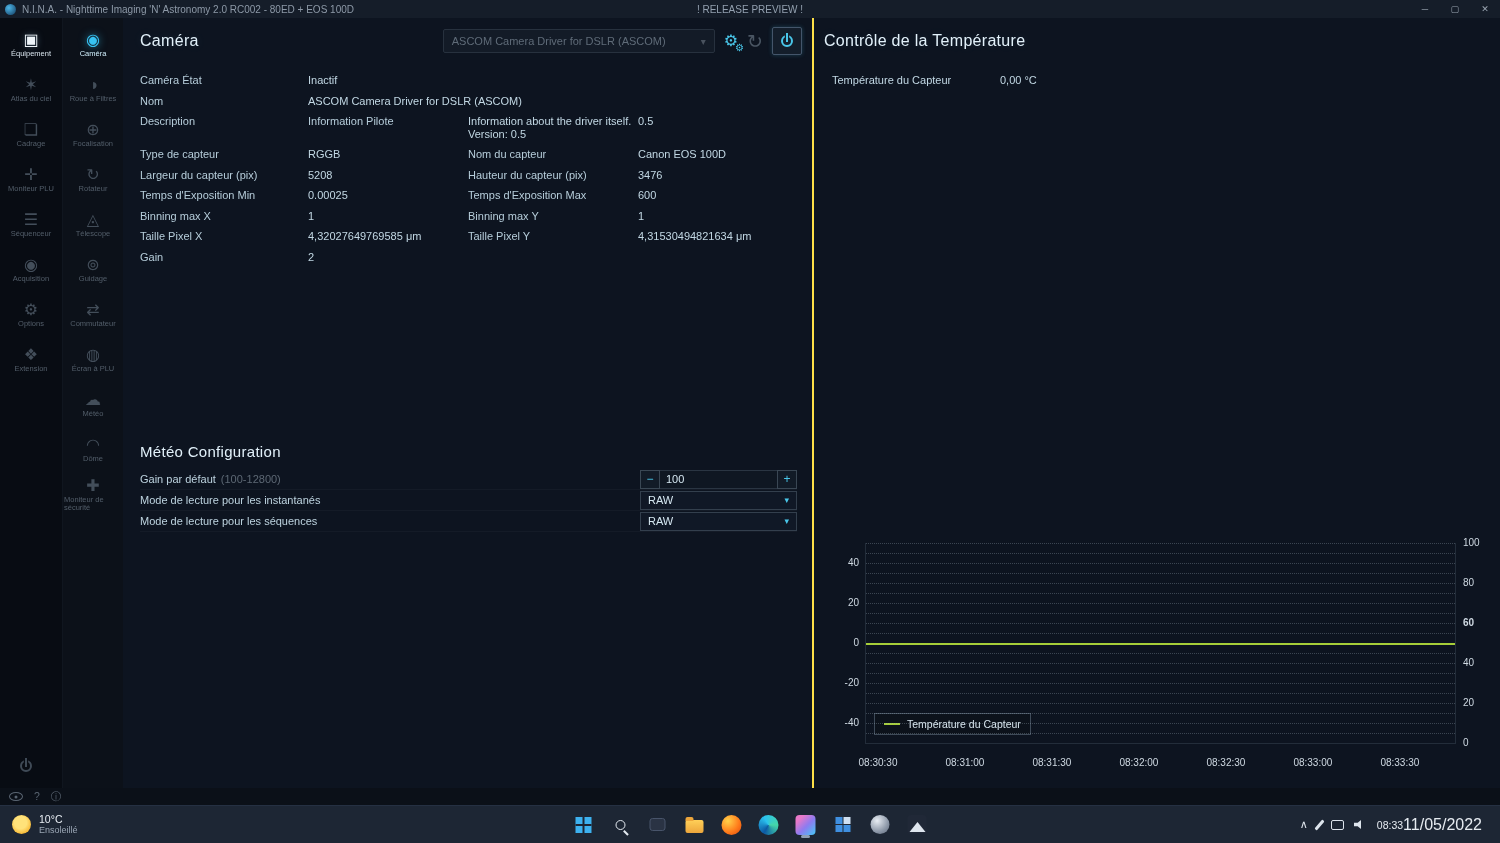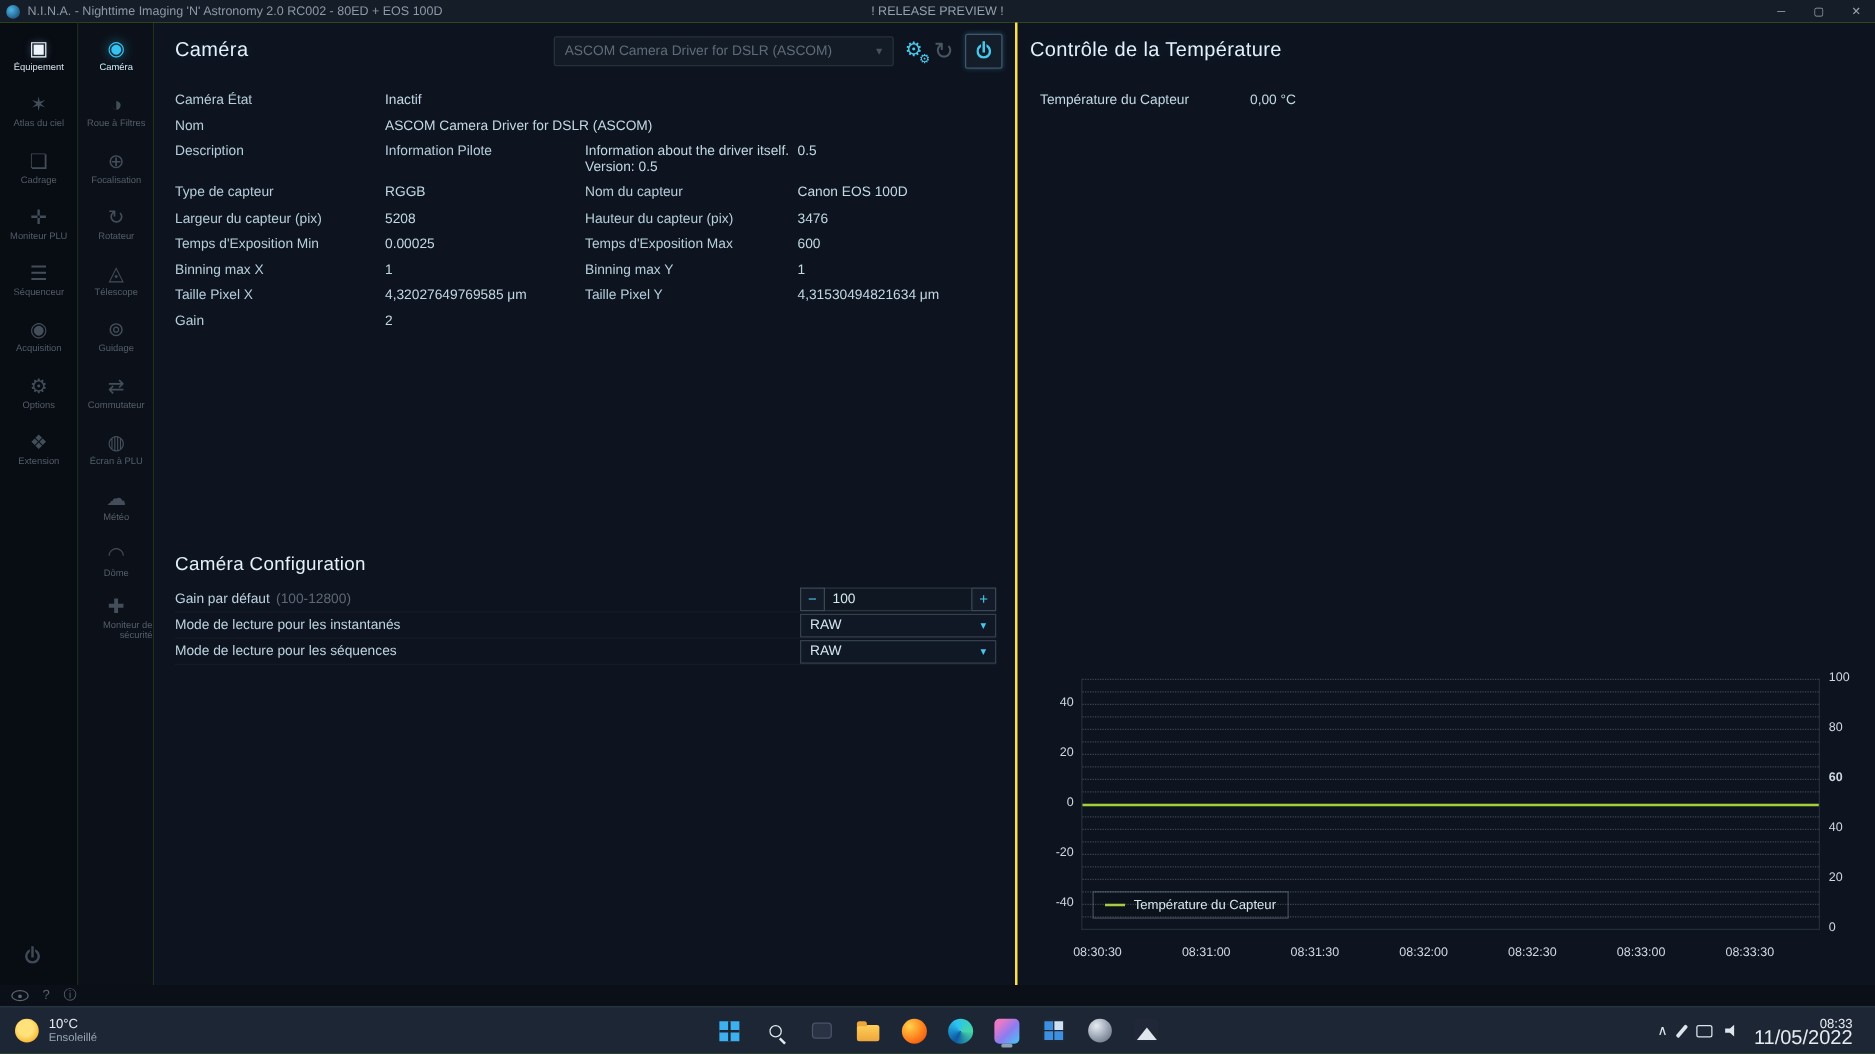--- a/index.html
+++ b/index.html
@@ -1,35 +1,35 @@
 <!DOCTYPE html>
 <html><head>
 <meta charset="utf-8">
 <style>
   *{margin:0;padding:0;box-sizing:border-box}
   html,body{width:1500px;height:843px;overflow:hidden;background:#0d1420;font-family:"Liberation Sans",sans-serif}
-  .screen{position:absolute;left:0;top:0;width:1500px;height:843px;background:#84cc16;color:#c6dbe6}
+  .screen{position:absolute;left:0;top:0;width:1500px;height:843px;background:#4d7c0f;color:#c6dbe6}
 
   
   .titlebar{height:18px;background:#151d29;display:flex;align-items:center;font-size:10px;color:#8d99a7;position:relative}
   .tb-left{display:flex;align-items:center;gap:6px;padding-left:5px}
   .app-logo{width:11px;height:11px;border-radius:50%;background:radial-gradient(circle at 35% 35%,#4db6e8,#123a5e)}
   .tb-center{position:absolute;left:50%;transform:translateX(-50%);color:#93a0af}
   .tb-right{margin-left:auto;display:flex;height:100%}
   .tb-btn{width:30px;height:100%;display:flex;align-items:center;justify-content:center;font-size:9px;color:#9aa5b1;cursor:pointer}
 
   
   .workspace{display:flex;height:770px}
   .sidebar{width:123px;display:flex;position:relative;flex-shrink:0}
   .side-col{width:61px;display:flex;flex-direction:column;align-items:center;padding-top:4px}
   .col1{background:#080c13;width:62px}
   .col2{background:#0c1119;border-left:1px solid #10161f}
   .side-item{width:100%;height:45px;display:flex;flex-direction:column;align-items:center;justify-content:center;cursor:pointer}
   .side-item .glyph{font-size:16px;line-height:17px;color:#434e5a}
-  .side-item .lbl{font-size:7.5px;color:#535e6a;margin-top:2px;text-align:right;max-width:58px;line-height:8px}
+  .side-item .lbl{font-size:7.5px;color:#535e6a;margin-top:2px;text-align:left;max-width:58px;line-height:8px}
   .side-item.active .glyph{color:#eef4f9;text-shadow:0 0 7px rgba(140,190,230,.4)}
   .side-item.active .lbl{color:#d7e3ec}
   .side-item.active-cam .glyph{color:#37c3f2;text-shadow:0 0 9px rgba(55,195,242,.65)}
   .side-item.active-cam .lbl{color:#cfeefb}
   .side-power{position:absolute;left:18px;bottom:10px;color:#3f4a56;cursor:pointer}
 
   .power-icon{position:relative;display:inline-block;width:16px;height:16px;color:inherit}
   .power-icon::before{content:"";position:absolute;inset:2px;border:2px solid currentColor;border-radius:50%;
     clip-path:polygon(0 0,32% 0,32% 32%,68% 32%,68% 0,100% 0,100% 100%,0 100%)}
   .power-icon::after{content:"";position:absolute;left:50%;top:0;width:2px;height:9px;background:currentColor;transform:translateX(-50%)}
@@ -122,21 +122,21 @@
   .gridapp-glyph span{background:#3f8fe0}
   .gridapp-glyph span:nth-child(2){background:#cfe0f2}
   .sphere-glyph{width:19px;height:19px;border-radius:50%;background:radial-gradient(circle at 35% 30%,#e8edf3,#8d98a8 60%,#5a6576)}
   .photos-glyph{position:relative;width:19px;height:19px;border-radius:3px;background:#202837;overflow:hidden}
   .photos-glyph::after{content:"";position:absolute;left:2px;bottom:2px;width:0;height:0;border-left:8px solid transparent;border-right:8px solid transparent;border-bottom:10px solid #dfe6ee}
   .tb-tray{margin-left:auto;display:flex;align-items:center;height:100%;padding-right:12px}
   .tray-ico{height:100%;display:flex;align-items:center;justify-content:center;padding:0 5px;cursor:pointer;color:#dfe5ec;font-size:11px}
   .pen-glyph{width:3px;height:12px;background:#dde4ec;border-radius:1px;transform:rotate(40deg)}
   .display-glyph{width:13px;height:10px;border:1.5px solid #dde4ec;border-radius:2px}
   .speaker-glyph{width:12px;height:11px;background:#dde4ec;clip-path:polygon(0 34%,32% 34%,60% 8%,60% 92%,32% 66%,0 66%)}
-  .clock{display:flex;flex-direction:column;align-items:flex-end;justify-content:center;line-height:12px;padding:0 6px;cursor:pointer}
+  .clock{display:flex;flex-direction:row;align-items:flex-end;justify-content:center;line-height:12px;padding:0 6px;cursor:pointer}
   .clock .t{font-size:10.5px;color:#e6ebf1}
   .clock .d{font-size:16px;color:#e6ebf1}
 </style>
 </head>
 <body>
 
 <div class="screen">
 
   <header class="titlebar">
     <div class="tb-left">
@@ -285,21 +285,21 @@
             <span class="cell lab">Binning max Y</span>
             <span class="cell">1</span>
             <span class="cell lab">Taille Pixel X</span>
             <span class="cell">4,32027649769585 μm</span>
             <span class="cell lab">Taille Pixel Y</span>
             <span class="cell">4,31530494821634 μm</span>
             <span class="cell lab">Gain</span>
             <span class="cell span3">2</span>
           </div>
 
-        <h2 class="config-title">Caméra Configuration</h2>
+        <h2 class="config-title">Météo Configuration</h2>
         <div class="config-rows">
           <div class="cfg-row">
             <span class="cfg-label">Gain par défaut</span>
             <span class="cfg-hint">(100-12800)</span>
             <div class="cfg-ctrl stepper">
               <span class="step-btn">−</span>
               <span class="step-val">
                 <input value="100" style="">
               </span>
               <span class="step-btn">+</span>

